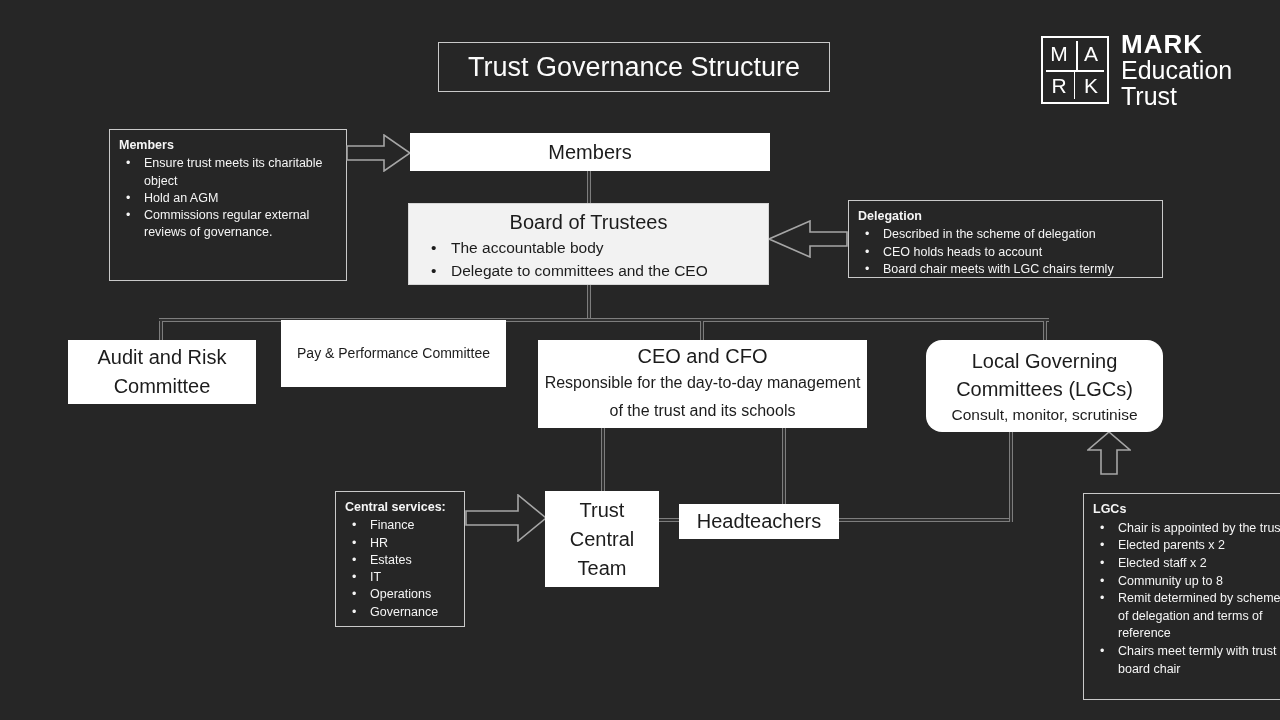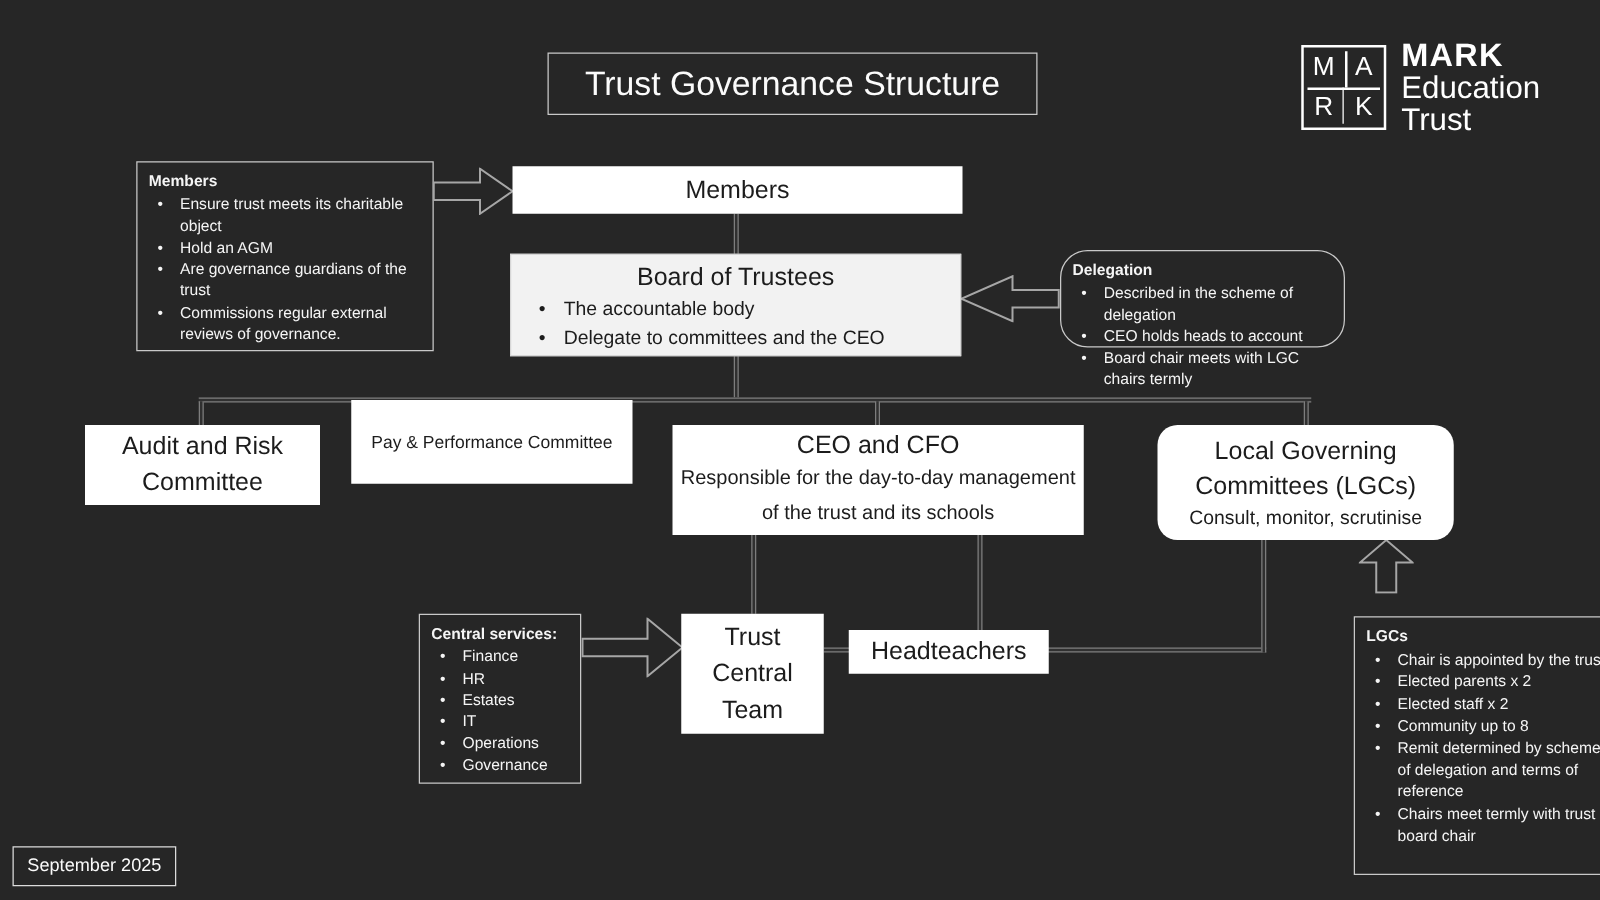--- a/index.html
+++ b/index.html
@@ -33,21 +33,21 @@
   
   .ann{
     position:absolute; border:1px solid var(--box-border); background:var(--bg);
     padding:7px 9px 6px 9px; box-sizing:border-box; font-size:12.5px; line-height:1.38;
   }
   .ann .ann-title{font-weight:bold; margin:0 0 1px 0;}
   .ann ul{margin:0; padding:0; list-style:none;}
   .ann li{position:relative; padding-left:25px;}
   .ann li::before{content:"\2022"; position:absolute; left:7px;}
   .ann-members{left:109px; top:129px; width:238px; height:152px;}
-  .ann-delegation{left:848px; top:200px; width:228px; height:78px;border-radius:22px;}
+  .ann-delegation{left:848px; top:200px; width:315px; height:78px;}
   .ann-central{left:335px; top:491px; width:130px; height:136px;}
   .ann-lgcs{left:1043px; top:493px; width:221px; height:207px; line-height:1.41;margin-left:40px;}
   
   .node{
     position:absolute; background:var(--node-fill); color:var(--node-text);
     display:flex; flex-direction:column; align-items:center; justify-content:center;
     text-align:center; box-sizing:border-box; z-index:2;
   }
   .node-members{left:410px; top:133px; width:360px; height:38px; font-size:20px;}
   .node-board{
@@ -138,21 +138,20 @@
     <svg width="44" height="44" viewBox="0 0 44 44">
       <polygon points="14,43 14,19 1,19 22,1 43,19 30,19 30,43"></polygon>
     </svg>
   </div>
 
   <div class="ann ann-members">
     <p class="ann-title">Members</p>
     <ul>
         <li>Ensure trust meets its charitable object</li>
         <li>Hold an AGM</li>
-        <li>Are governance guardians of the trust</li>
         <li>Commissions regular external reviews of governance.</li>
       </ul>
   </div>
 
   <div class="ann ann-delegation">
     <p class="ann-title">Delegation</p>
     <ul>
         <li>Described in the scheme of delegation</li>
         <li>CEO holds heads to account</li>
         <li>Board chair meets with LGC chairs termly</li>
@@ -202,15 +201,14 @@
   </div>
 
   <div class="node node-lgc">
     <div class="node-title">Local Governing Committees (LGCs)</div>
     <div class="node-sub">Consult, monitor, scrutinise</div>
   </div>
 
   <div class="node node-tct">Trust Central Team</div>
   <div class="node node-heads">Headteachers</div>
 
-  <div class="date-box">September 2025</div>
 
 </div>
 
 </body></html>

